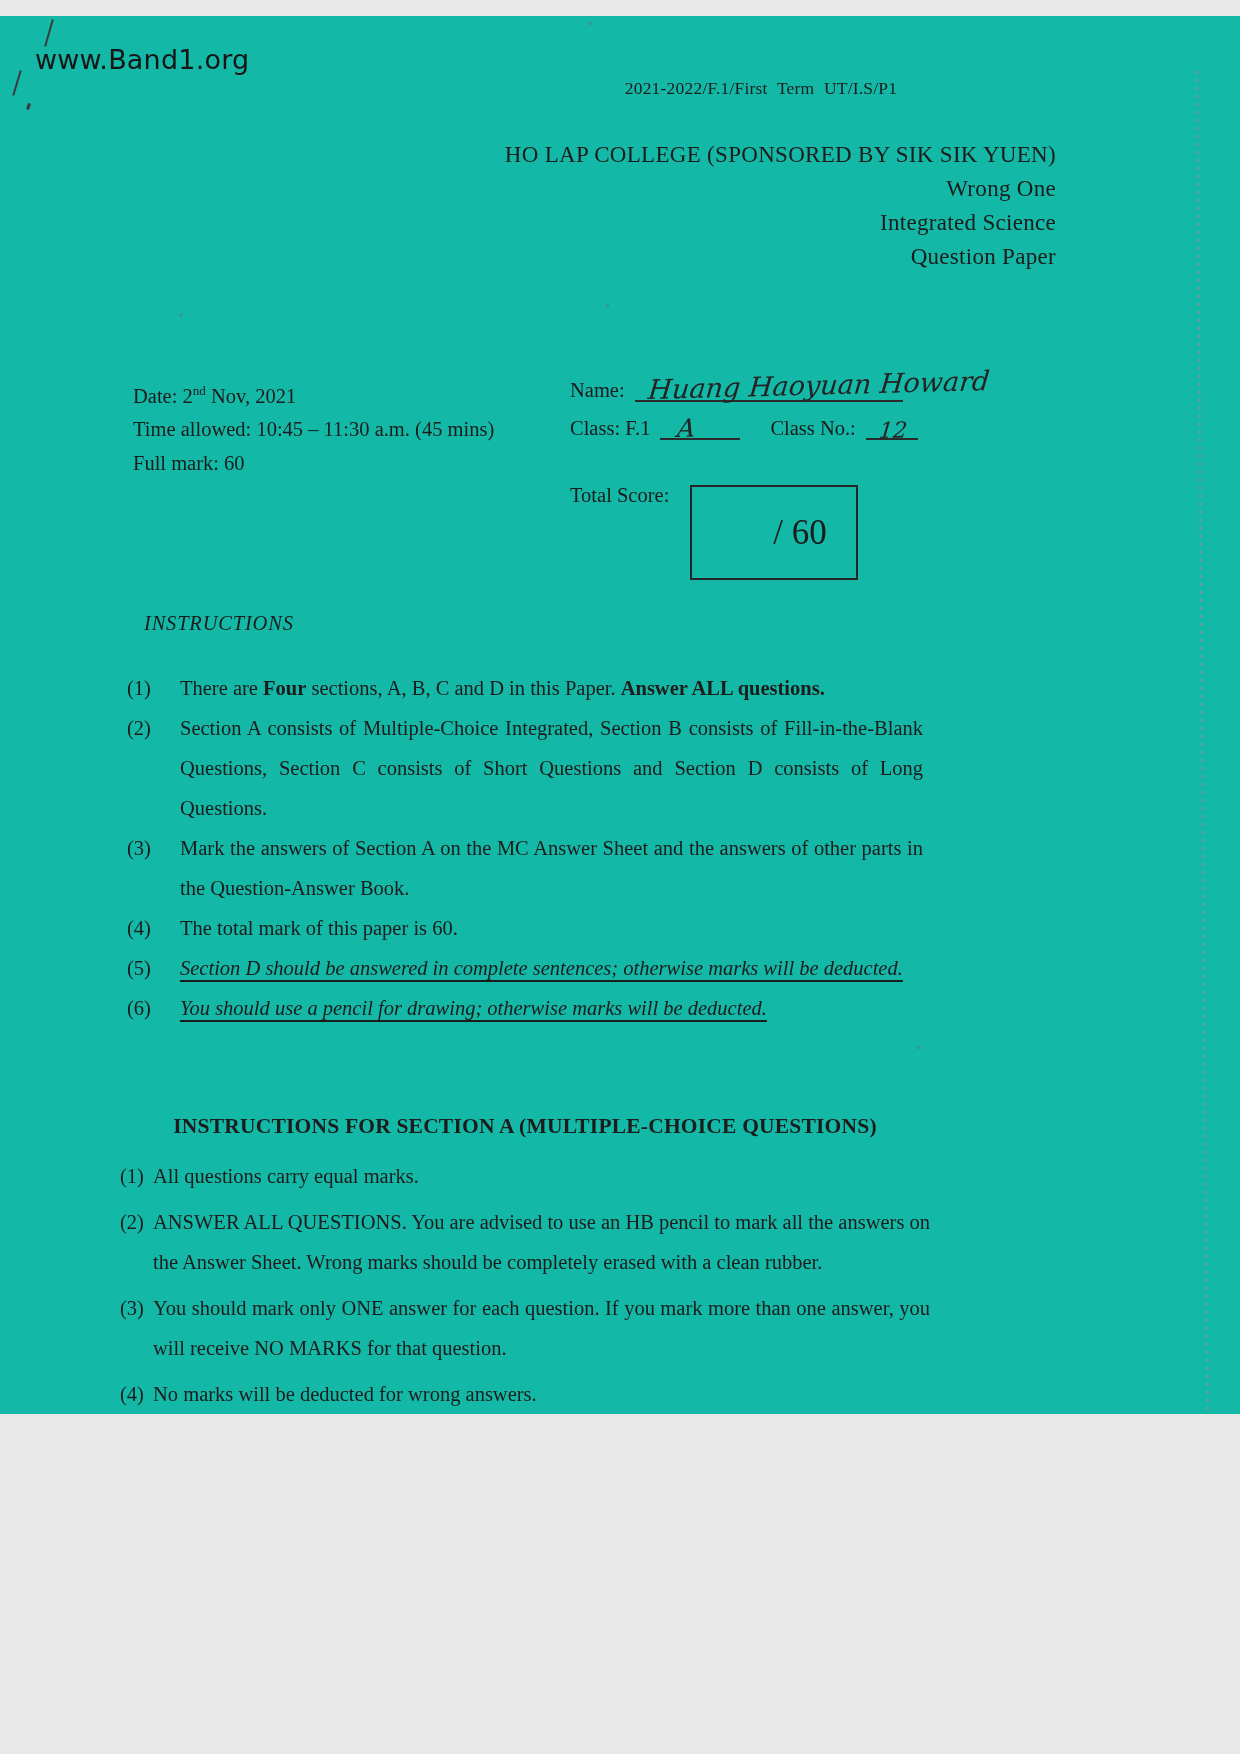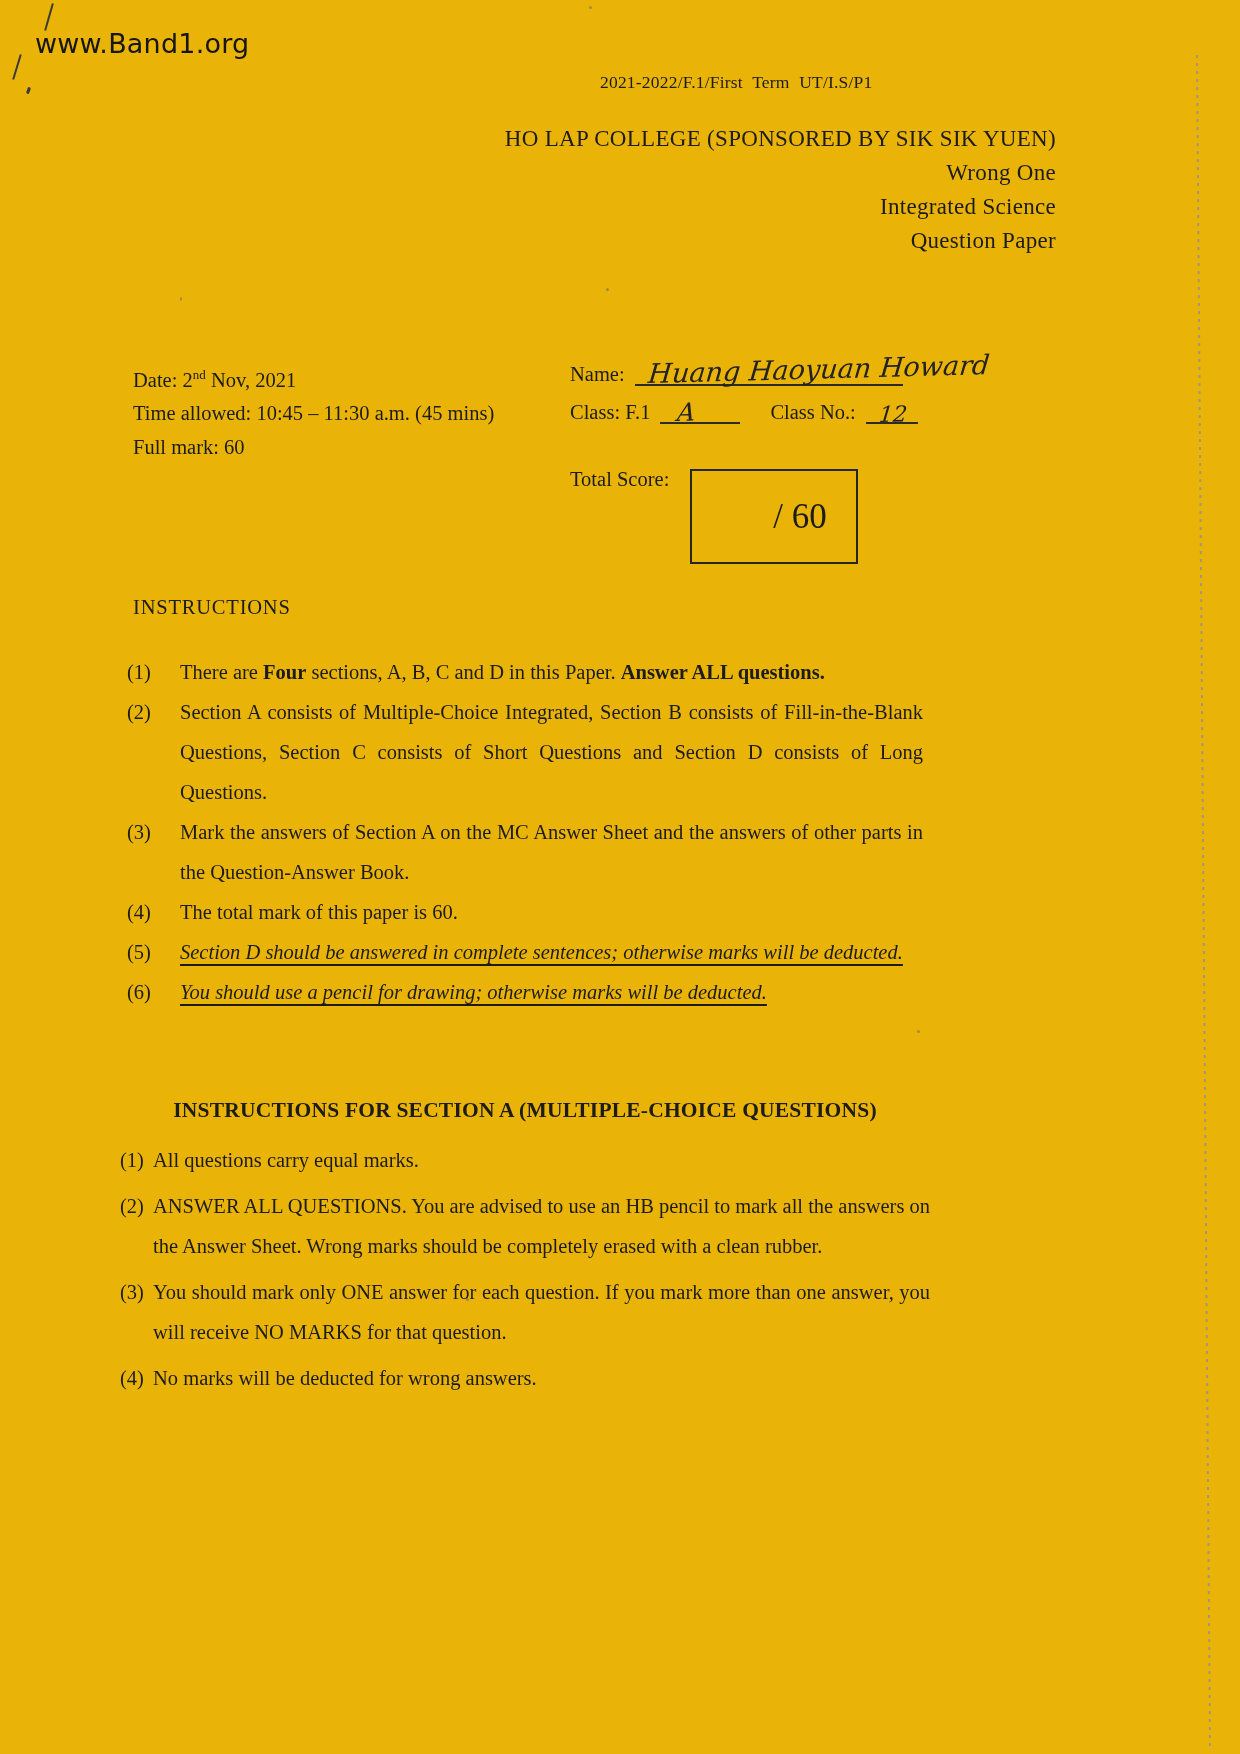--- a/index.html
+++ b/index.html
@@ -1,18 +1,18 @@
 <!DOCTYPE html>
 <html><head>
 <meta charset="utf-8">
 <style>
   html,body{margin:0;padding:0;background:#e8e8e8;}
   .page{
-    width:1240px;height:1754px;position:relative;margin:0 auto;
-    background:#eab308;color:#1c1c1c;overflow:hidden;
+    width:1240px;height:1398px;position:relative;margin:16px auto;
+    background:#14b8a6;color:#1c1c1c;overflow:hidden;
     font-family:"Liberation Serif",serif;
   }
   
   .watermark{
     position:absolute;left:35px;top:28px;font-size:27px;color:#161616;
     font-family:"DejaVu Sans",sans-serif;letter-spacing:.2px;
   }
   .art{position:absolute;background:#3a3a3a;}
   .a1{left:48px;top:3px;width:2px;height:28px;transform:rotate(16deg);}
   .a2{left:16px;top:54px;width:2px;height:26px;transform:rotate(17deg);}
@@ -23,21 +23,21 @@
   .s3{left:180px;top:297px;width:2px;height:4px;}
   .s4{left:917px;top:1030px;width:3px;height:3px;}
   .s5{left:466px;top:1298px;width:3px;height:3px;}
   .scanline{
     position:absolute;left:1196px;top:55px;width:1.5px;height:1695px;
     background:repeating-linear-gradient(to bottom,#8f8f8f 0 3px,transparent 3px 8px);
     transform:rotate(-.44deg);transform-origin:top center;opacity:.8;
   }
   
   .header-ref{
-    position:absolute;top:72px;left:600px;width:322px;text-align:left;
+    position:absolute;top:62px;left:600px;width:322px;text-align:center;
     font-size:17.5px;word-spacing:5px;letter-spacing:.2px;
   }
   .title-block{
     position:absolute;left:0;top:122px;width:1056px;text-align:right;
     font-size:23px;line-height:34px;letter-spacing:.3px;
   }
   
   .info-left{position:absolute;left:133px;top:358px;font-size:20.5px;line-height:33.5px;}
   .info-left sup{font-size:13px;}
   .row{position:absolute;display:flex;align-items:flex-end;font-size:20.5px;}
@@ -58,21 +58,21 @@
   .hw-cls{left:16px;font-size:25px;}
   .hw-clsno{left:12px;font-size:22px;}
   .ts-label{position:absolute;left:570px;top:468px;font-size:20.5px;}
   .score-box{
     position:absolute;left:690px;top:469px;width:168px;height:95px;
     border:2.5px solid #262626;box-sizing:border-box;
     display:flex;align-items:center;justify-content:center;
     padding-left:52px;font-size:35px;
   }
   
-  .ins-heading{position:absolute;left:133px;top:596px;font-size:20.5px;letter-spacing:.8px;}
+  .ins-heading{position:absolute;left:144px;top:596px;font-size:20.5px;letter-spacing:.8px;font-style:italic;}
   .ins-list{position:absolute;left:127px;top:652px;width:796px;font-size:20.5px;line-height:40px;}
   .ins-item{display:flex;}
   .num{flex:none;width:53px;}
   .ibody{flex:1;}
   .just{text-align:justify;}
   .b{font-weight:bold;}
   .iu{font-style:italic;text-decoration:underline;text-underline-offset:5px;text-decoration-thickness:1.5px;}
   
   .seca{position:absolute;left:120px;top:1098px;width:810px;font-size:20.5px;}
   .seca-heading{font-weight:bold;font-size:21.5px;margin-bottom:17px;letter-spacing:.2px;text-align:center;}

